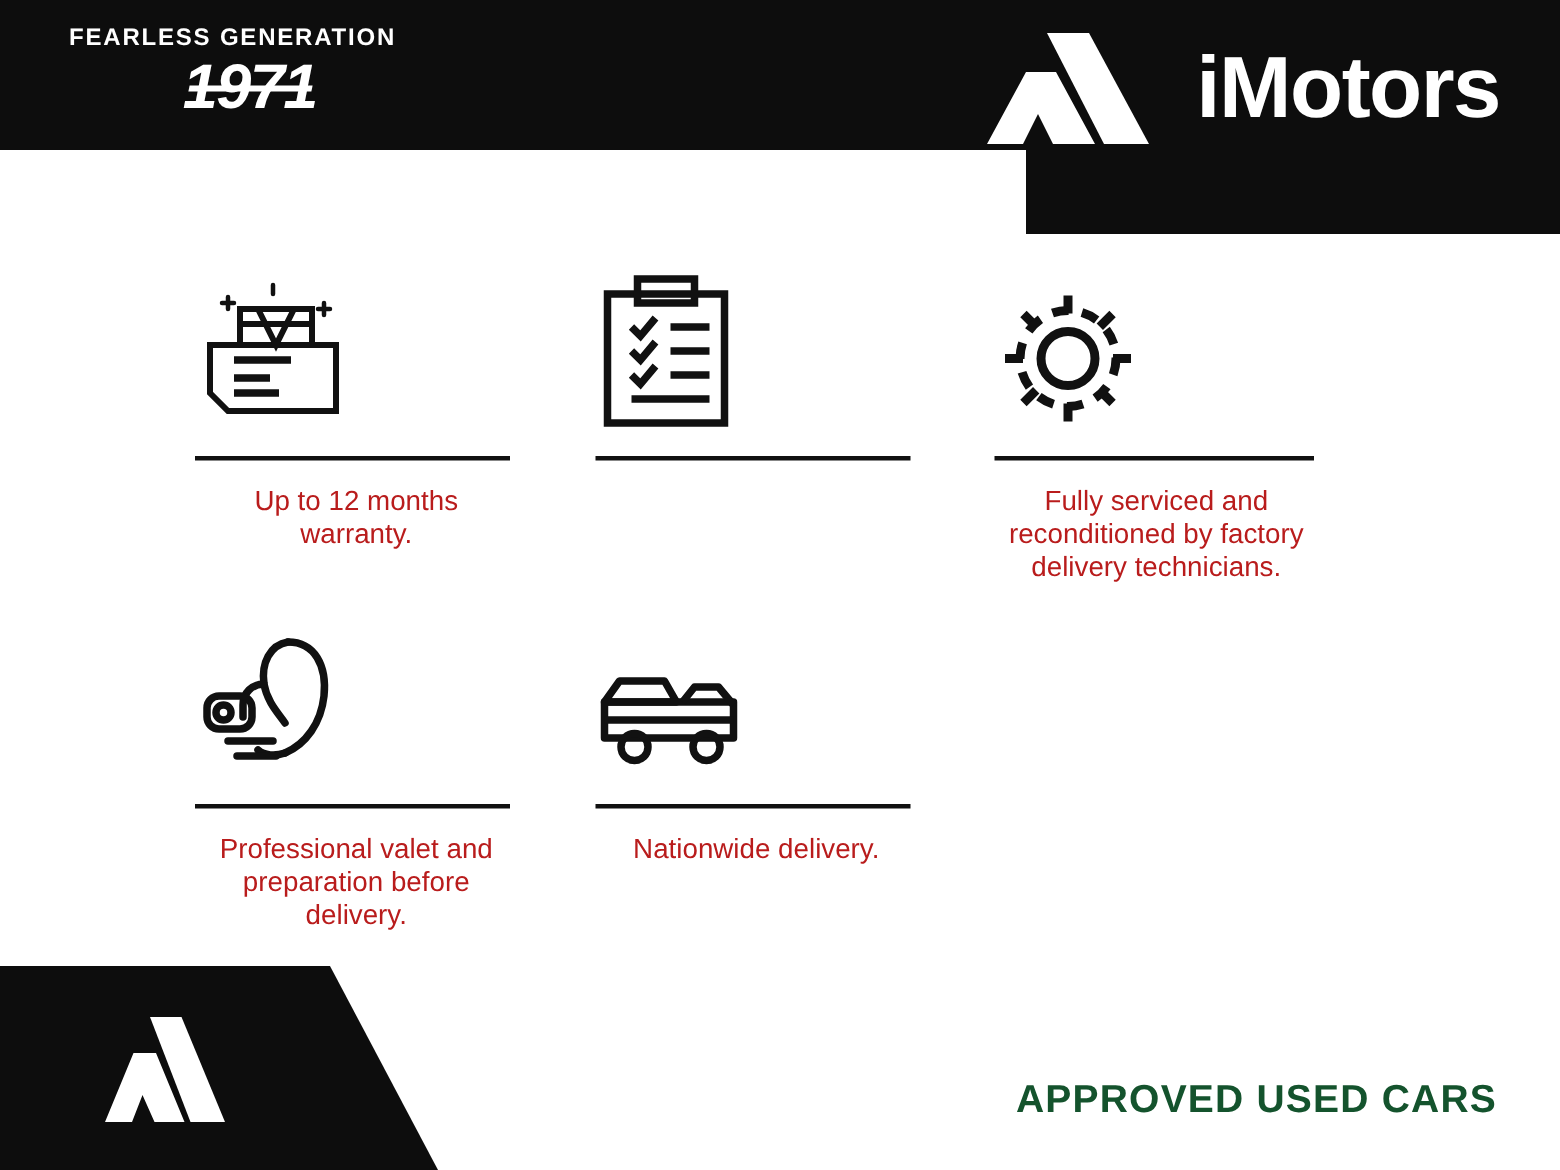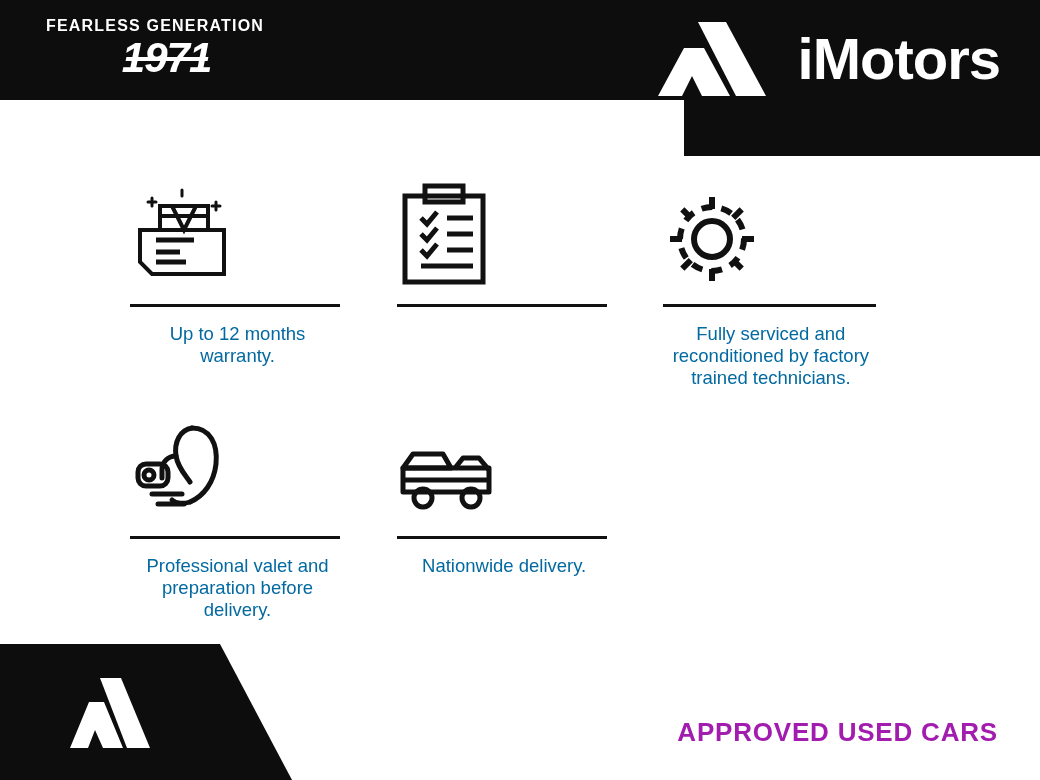--- a/index.html
+++ b/index.html
@@ -100,21 +100,21 @@
   }
   .feature-rule {
     width: 210px;
     height: 3px;
     background: #111111;
     margin: 18px 0 16px 0;
   }
   .feature-text {
     font-size: 18.5px;
     line-height: 1.18;
-    color: #0369a1;
+    color: #b91c1c;
     max-width: 215px;
   }
   .row-2 { margin-top: 22px; }
   .row-2 .feature-icon { height: 108px; }
 
   
   .footer-shape {
     position: absolute;
     left: 0; bottom: 0;
     width: 292px; height: 136px;
@@ -125,21 +125,21 @@
     position: absolute;
     left: 70px; bottom: 32px;
     width: 80px; height: 70px;
   }
   .footer-tagline {
     position: absolute;
     right: 42px; bottom: 32px;
     font-size: 26px;
     font-weight: bold;
     letter-spacing: 0.8px;
-    color: #a21caf;
+    color: #14532d;
   }
 </style>
 </head>
 <body>
 
 <div class="page">
 
   <div class="header">
     <div class="header-bg"></div>
 
@@ -209,21 +209,21 @@
             <g fill="none" stroke="#111111" stroke-width="6">
               <circle cx="47" cy="47" r="18"></circle>
               <path d="M47 5 L47 17 M47 77 L47 89 M5 47 L17 47 M77 47 L89 47
                        M17.3 17.3 L25.8 25.8 M68.2 68.2 L76.7 76.7
                        M76.7 17.3 L68.2 25.8 M25.8 68.2 L17.3 76.7"></path>
               <circle cx="47" cy="47" r="32" stroke-dasharray="11 9"></circle>
             </g>
           </svg>
         </div>
         <div class="feature-rule" style="width:213px;"></div>
-        <div class="feature-text">Fully serviced and reconditioned by factory trained technicians.</div>
+        <div class="feature-text">Fully serviced and reconditioned by factory delivery technicians.</div>
       </div>
     </div>
 
     <div class="feature-row row-2">
 
       <div class="feature">
         <div class="feature-icon">
           <svg width="94" height="98" viewBox="0 0 94 98">
             <g fill="none" stroke="#111111" stroke-width="5" stroke-linecap="round" stroke-linejoin="round">
               <path d="M60 8 C78 8 86 24 84 44 C82 62 72 76 58 82"></path>

